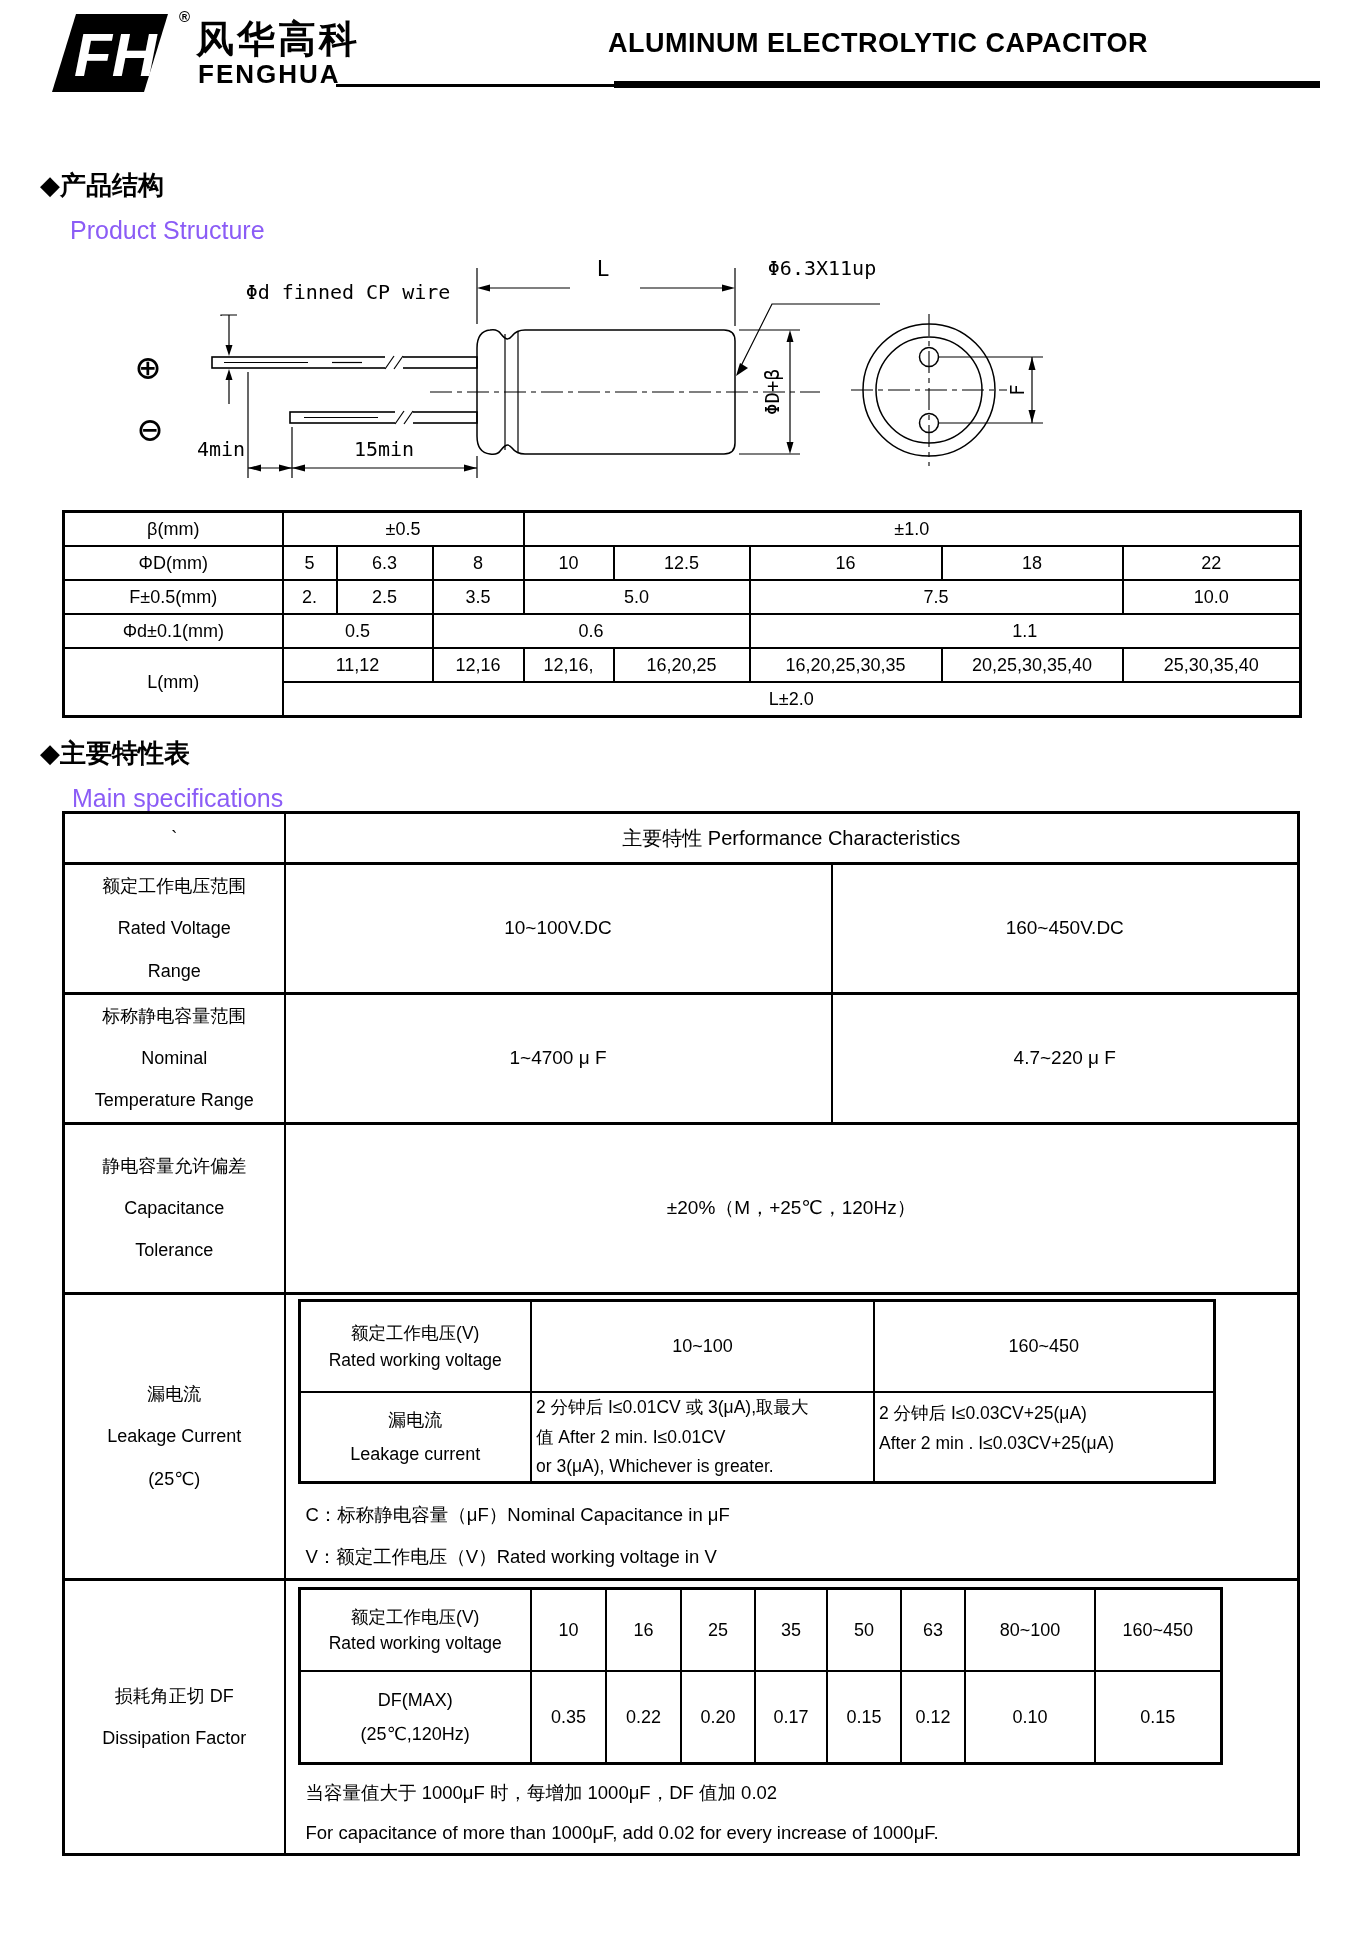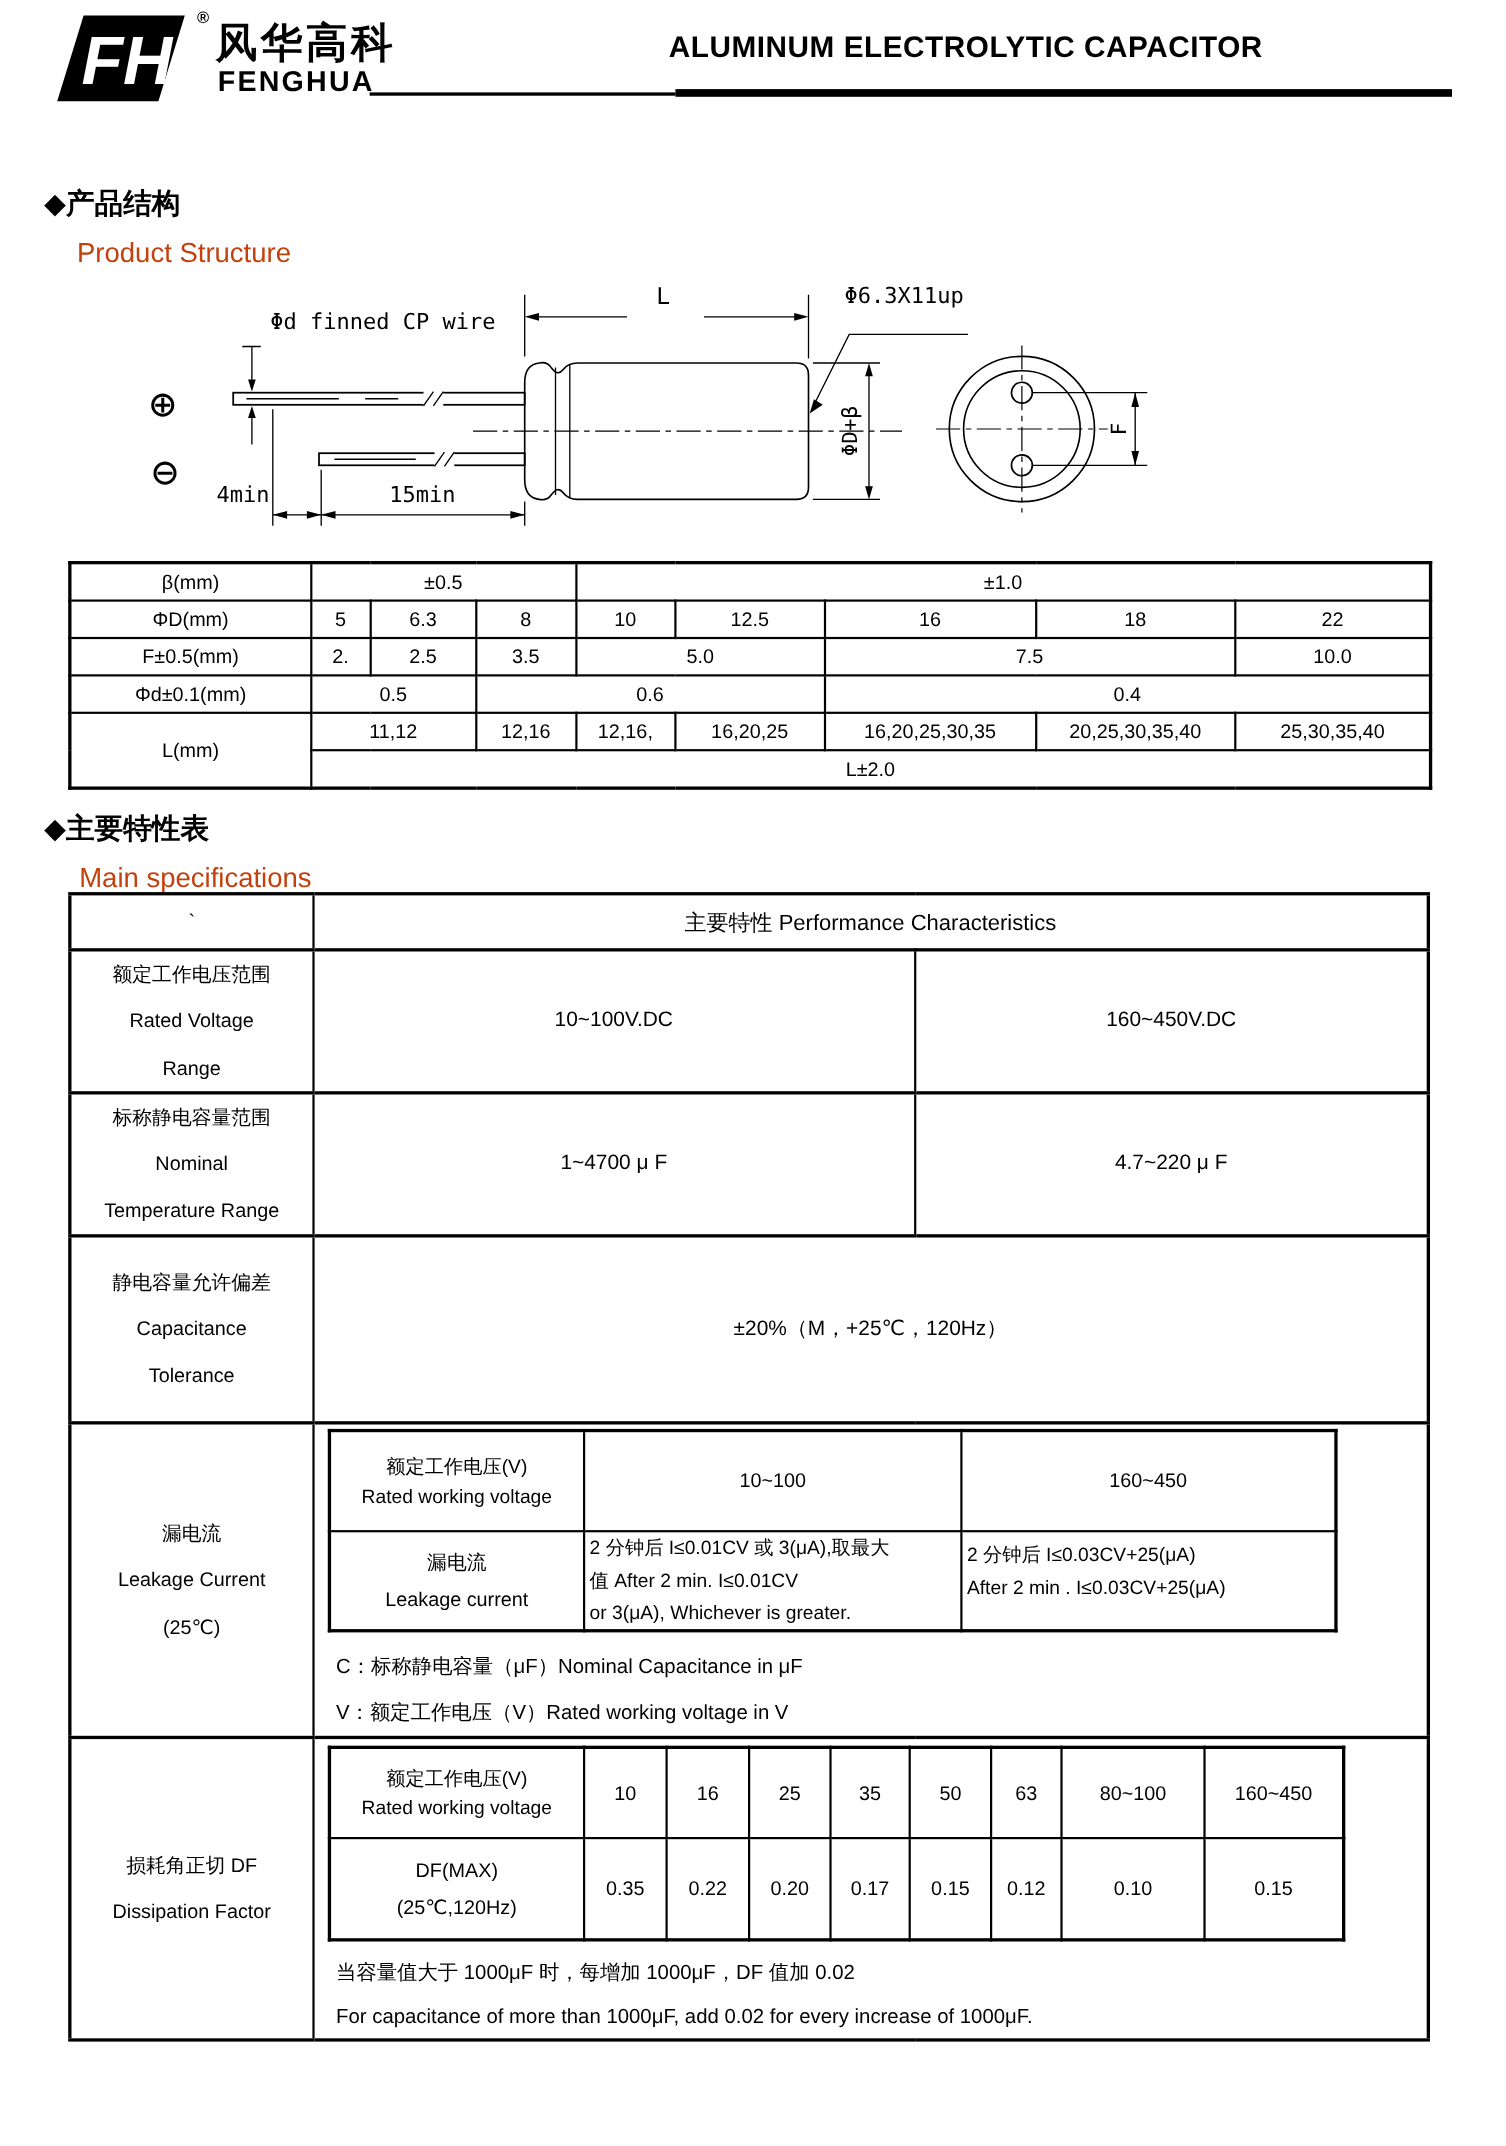--- a/index.html
+++ b/index.html
@@ -12,21 +12,21 @@
   .logo-emblem{position:absolute;left:50px;top:12px;width:126px;height:82px;}
   .reg-mark{position:absolute;left:179px;top:8px;font-size:15px;font-weight:bold;}
   .brand-cn{position:absolute;left:196px;top:14px;font-size:38px;font-weight:bold;letter-spacing:3px;}
   .brand-en{position:absolute;left:198px;top:59px;font-size:26px;font-weight:bold;letter-spacing:2px;}
   .doc-title{position:absolute;left:608px;top:28px;width:700px;text-align:left;
              font-size:27px;font-weight:bold;letter-spacing:0.5px;white-space:nowrap;}
   .rule-thin{position:absolute;left:336px;top:84px;width:278px;height:3px;background:#000;}
   .rule-thick{position:absolute;left:614px;top:81px;width:706px;height:7px;background:#000;}
   
   .sec-cn{position:absolute;font-size:26px;font-weight:bold;color:#000;}
-  .sec-en{position:absolute;font-size:25px;color:#c2410c;}
+  .sec-en{position:absolute;font-size:25px;color:#8b5cf6;}
   #sec1-cn{left:40px;top:168px;}
   #sec1-en{left:70px;top:216px;}
   #sec2-cn{left:40px;top:736px;}
   #sec2-en{left:72px;top:784px;}
   
   .drawing{position:absolute;left:0;top:250px;width:1369px;height:255px;}
   .drawing text{font-family:"DejaVu Sans Mono","Liberation Mono",monospace;fill:#000;}
   .dline{stroke:#000;stroke-width:1.5;fill:none;}
   .thin{stroke:#000;stroke-width:1.2;fill:none;}
   .arrow{fill:#000;stroke:none;}
@@ -205,21 +205,21 @@
       <td>2.5</td>
       <td>3.5</td>
       <td colspan="2">5.0</td>
       <td colspan="2">7.5</td>
       <td>10.0</td>
     </tr>
     <tr>
       <td>Φd±0.1(mm)</td>
       <td colspan="2">0.5</td>
       <td colspan="3">0.6</td>
-      <td colspan="3">0.4</td>
+      <td colspan="3">1.1</td>
     </tr>
     <tr>
       <td rowspan="2">L(mm)</td>
       <td colspan="2">11,12</td>
       <td>12,16</td>
       <td>12,16,</td>
       <td>16,20,25</td>
       <td>16,20,25,30,35</td>
       <td>20,25,30,35,40</td>
       <td>25,30,35,40</td>

